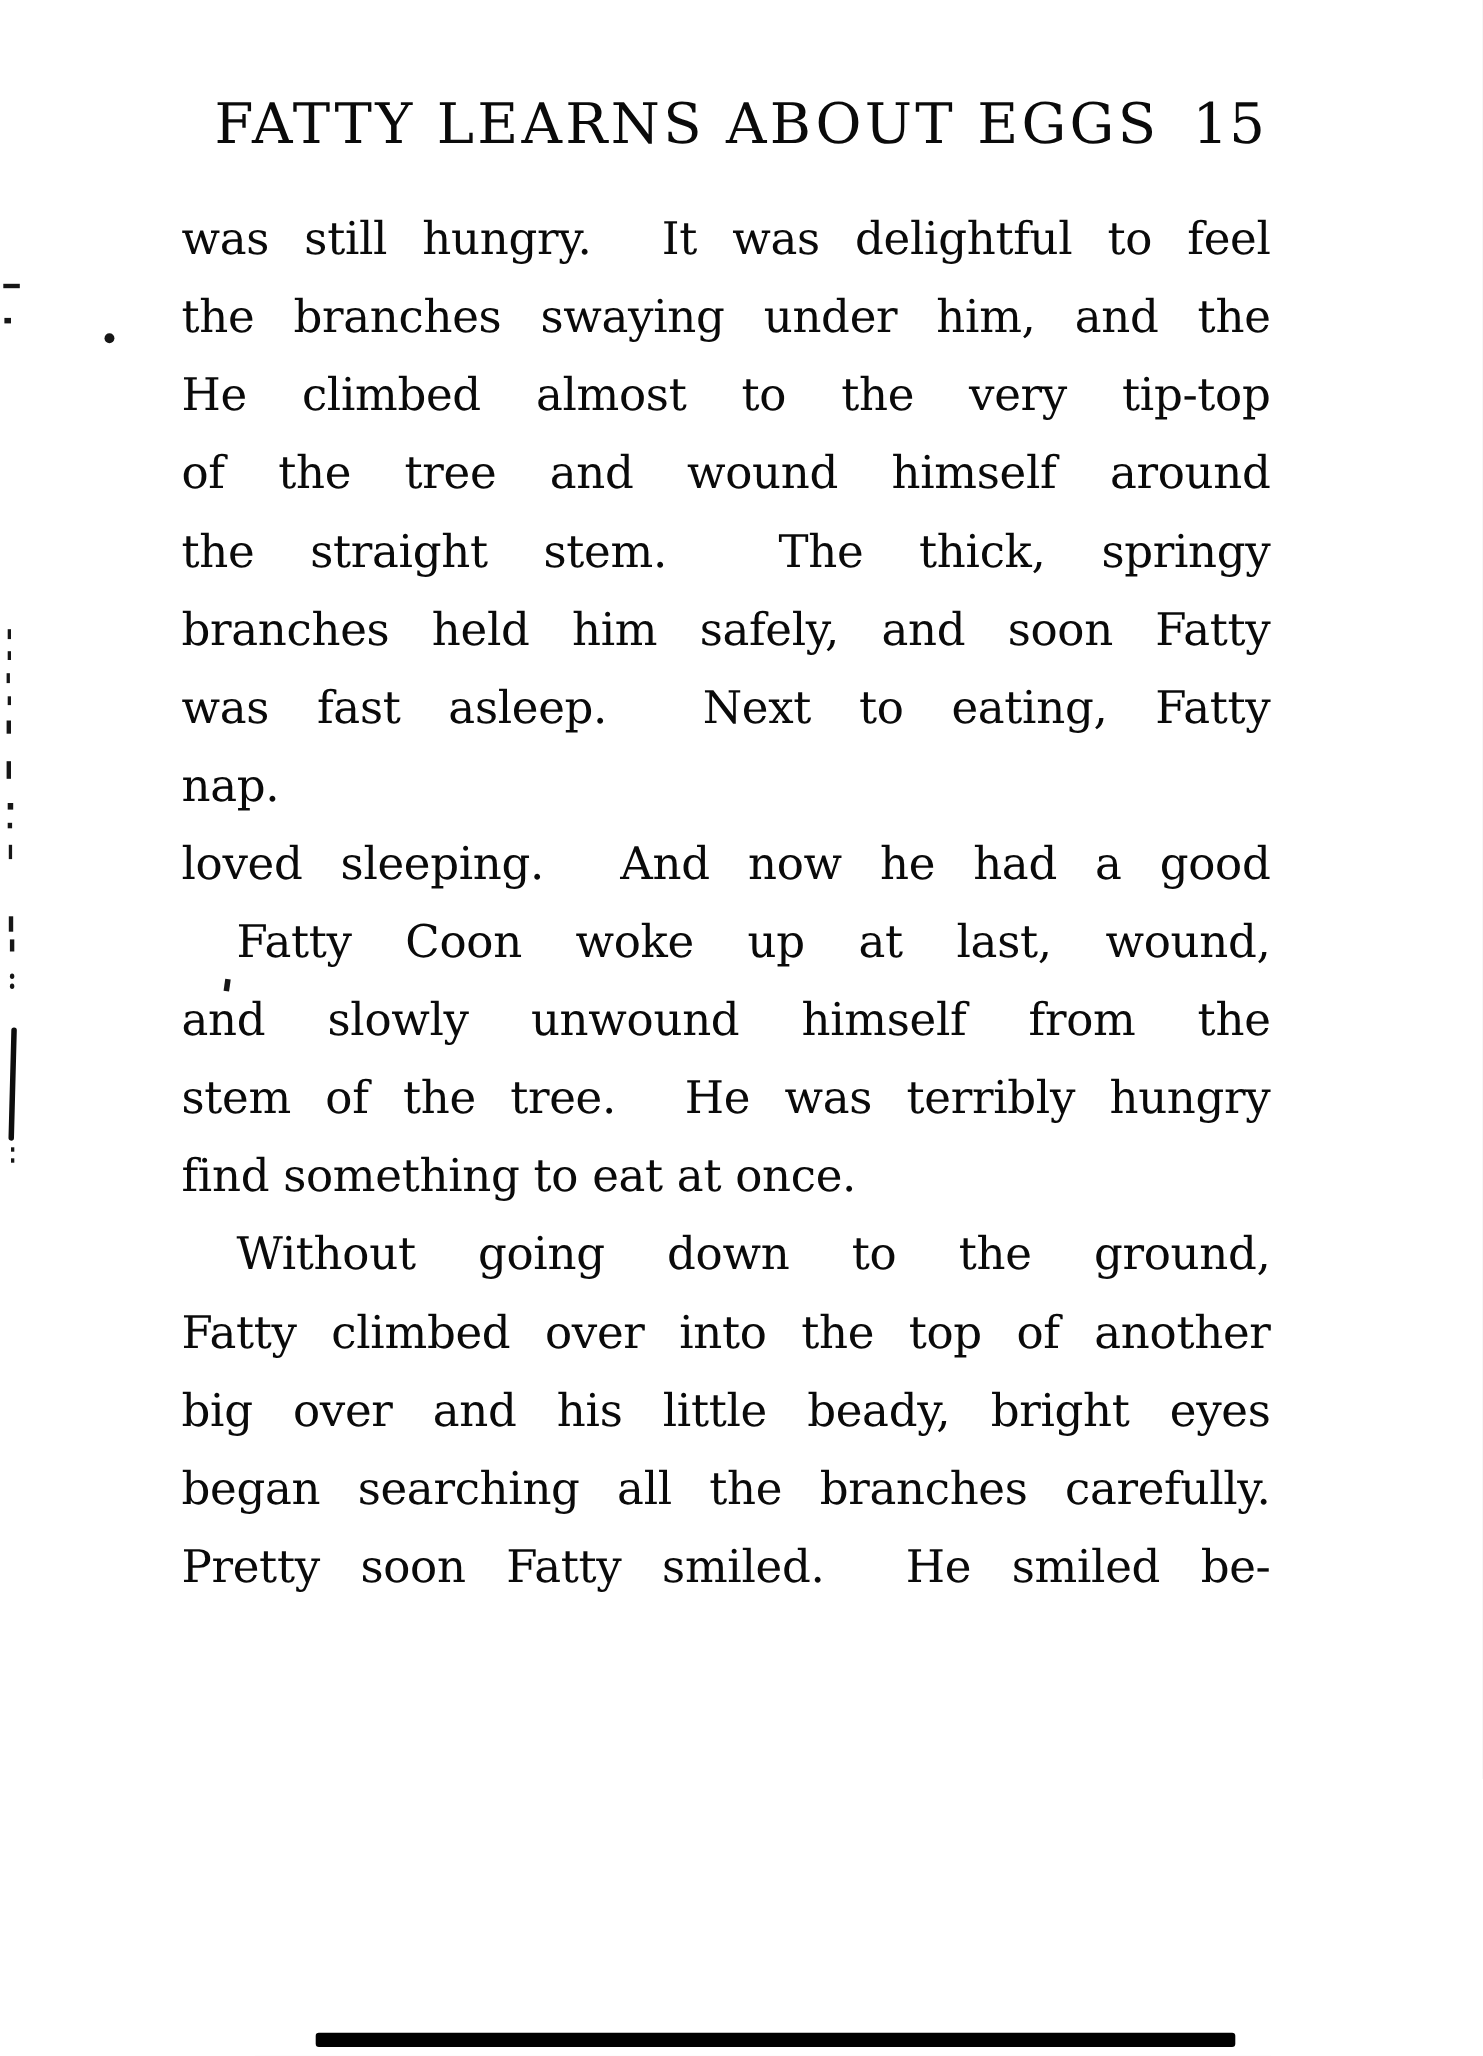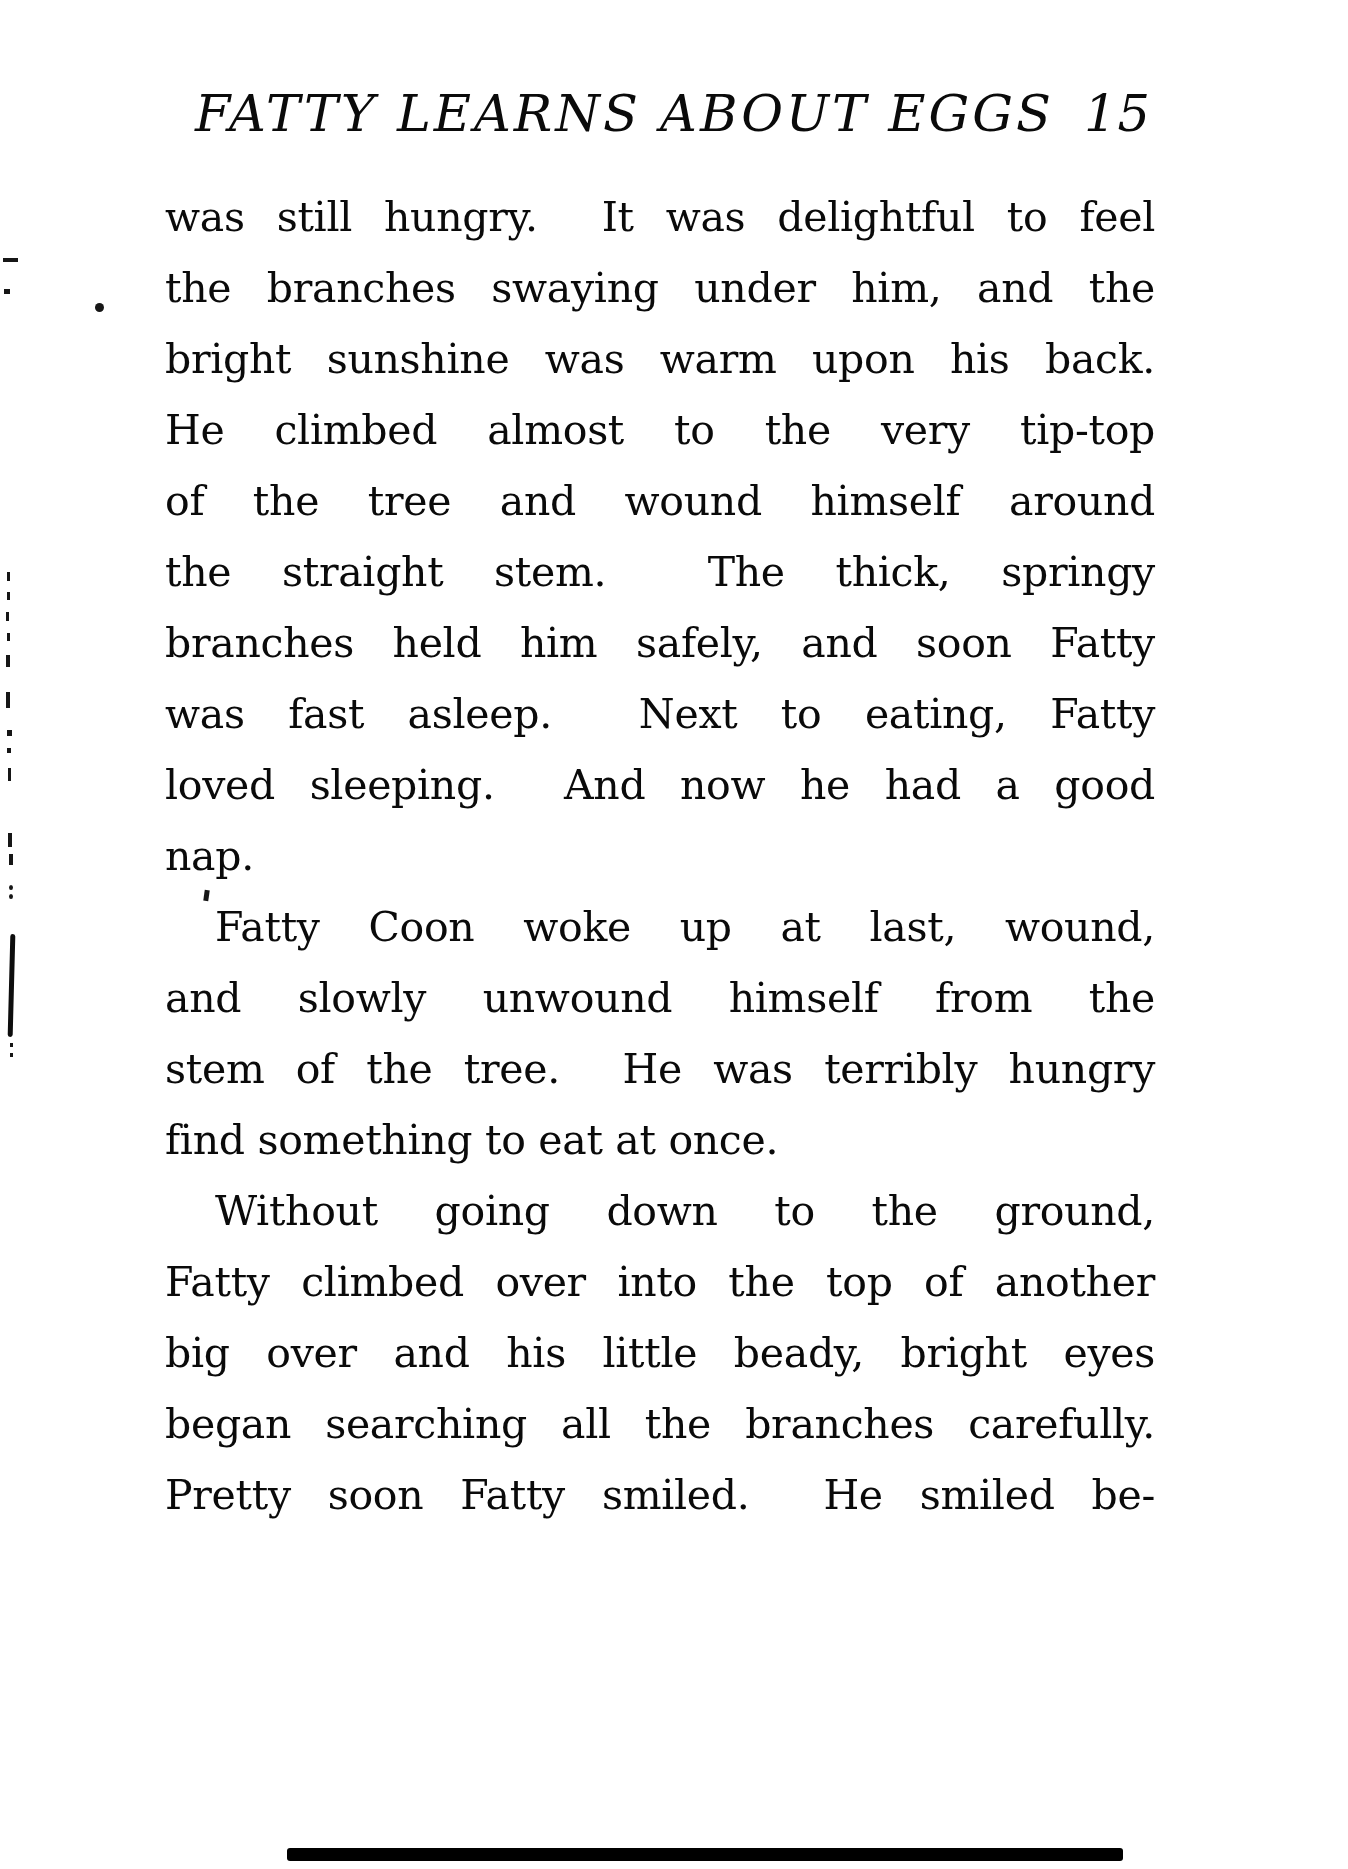--- a/index.html
+++ b/index.html
@@ -16,21 +16,20 @@
     position: absolute;
     left: 165px;
     top: 84px;
     width: 990px;
     display: flex;
     align-items: baseline;
     font-size: 51px;
     line-height: 60px;
     letter-spacing: 3px;
     white-space: nowrap;
-    font-style: italic;
   }
   .rh-title { flex: 1; text-align: center; }
   .rh-num { text-align: left; letter-spacing: 1px; padding-right: 4px; }
   .text-col {
     position: absolute;
     left: 165px;
     top: 182px;
     width: 990px;
     font-size: 41px;
     line-height: 71px;
@@ -65,28 +64,27 @@
 
   <div class="running-head">
     <div class="rh-title">FATTY LEARNS ABOUT EGGS</div>
     <div class="rh-num">15</div>
   </div>
 
   <div class="text-col">
     <div class="para">
       <div class="ln">was still hungry.&nbsp; It was delightful to feel</div>
       <div class="ln">the branches swaying under him, and the</div>
-      <div class="ln">bright sunshine was warm upon his back.</div>
       <div class="ln">He climbed almost to the very tip-top</div>
       <div class="ln">of the tree and wound himself around</div>
       <div class="ln">the straight stem.&nbsp; The thick, springy</div>
       <div class="ln">branches held him safely, and soon Fatty</div>
       <div class="ln">was fast asleep.&nbsp; Next to eating, Fatty</div>
+      <div class="ln end">nap.</div>
       <div class="ln">loved sleeping.&nbsp; And now he had a good</div>
-      <div class="ln end">nap.</div>
     </div>
     <div class="para">
       <div class="ln ind">Fatty Coon woke up at last, wound,</div>
       <div class="ln">and slowly unwound himself from the</div>
       <div class="ln">stem of the tree.&nbsp; He was terribly hungry</div>
       <div class="ln end">find something to eat at once.</div>
     </div>
     <div class="para">
       <div class="ln ind">Without going down to the ground,</div>
       <div class="ln">Fatty climbed over into the top of another</div>

